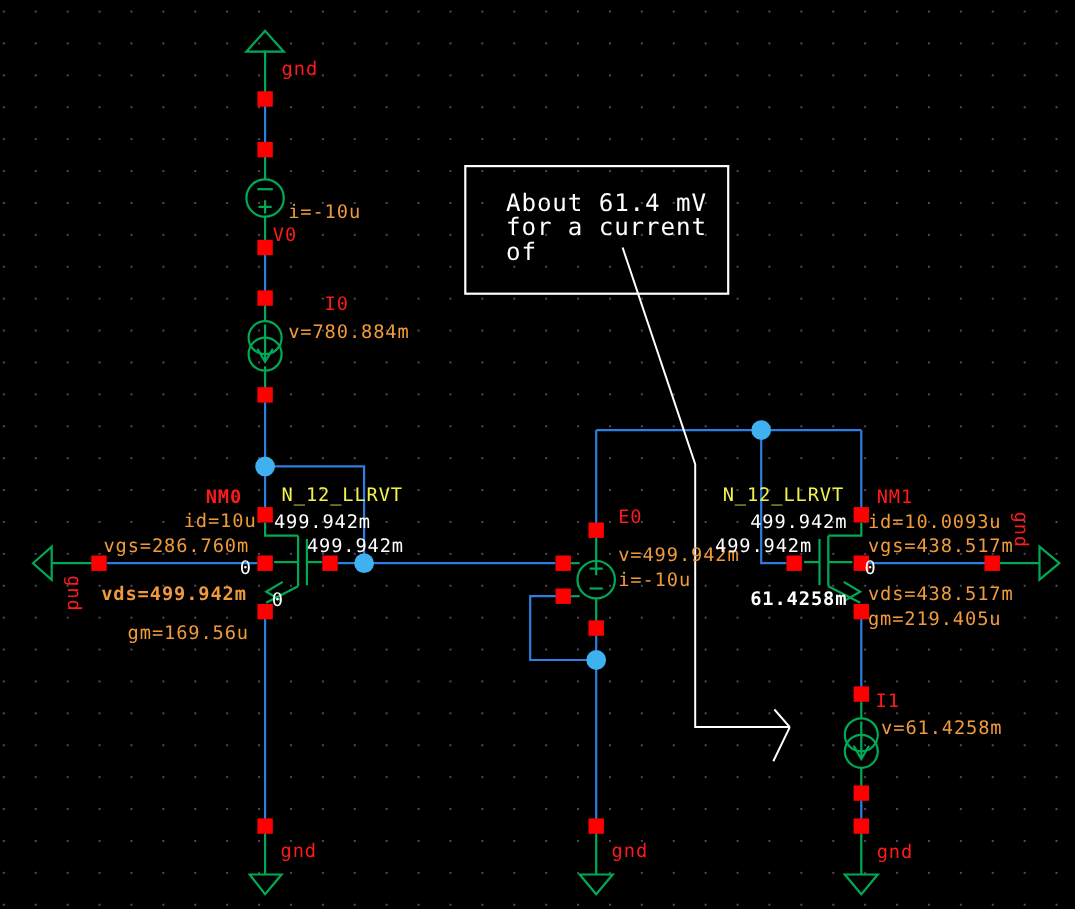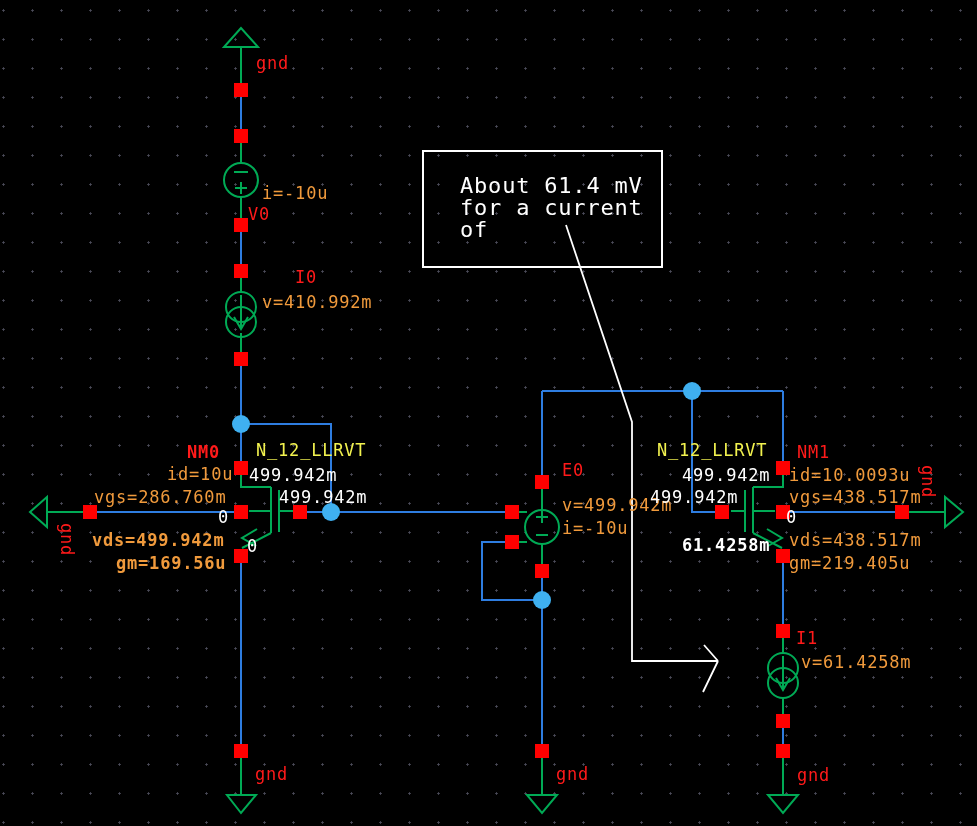--- a/index.html
+++ b/index.html
@@ -171,28 +171,28 @@
   <div class="lbl red rot" style="left:75px;top:523px;">gnd</div>
   <div class="lbl red rot" style="left:936px;top:465px;">gnd</div>
   <div class="lbl red" style="left:255px;top:766px;">gnd</div>
   <div class="lbl red" style="left:556px;top:766px;">gnd</div>
   <div class="lbl red" style="left:797px;top:767px;">gnd</div>
 
   <div class="lbl red" style="left:248px;top:206px;">V0</div>
   <div class="lbl orange" style="left:262px;top:185px;">i=-10u</div>
 
   <div class="lbl red" style="left:254px;top:269px;margin-left:41px;">I0</div>
-  <div class="lbl orange" style="left:262px;top:294px;">v=410.992m</div>
+  <div class="lbl orange" style="left:262px;top:294px;">v=780.884m</div>
 
   <div class="lbl red" style="left:187px;top:444px;font-weight:bold;">NM0</div>
   <div class="lbl yellow" style="left:256px;top:442px;">N_12_LLRVT</div>
   <div class="lbl orange" style="left:167px;top:466px;">id=10u</div>
   <div class="lbl orange" style="left:94px;top:489px;">vgs=286.760m</div>
   <div class="lbl orange" style="left:92px;top:532px;font-weight:bold;">vds=499.942m</div>
-  <div class="lbl orange" style="left:116px;top:555px;font-weight:bold;">gm=169.56u</div>
+  <div class="lbl orange" style="left:116px;top:568px;">gm=169.56u</div>
   <div class="lbl white" style="left:249px;top:467px;">499.942m</div>
   <div class="lbl white" style="left:279px;top:489px;">499.942m</div>
   <div class="lbl white" style="left:218px;top:509px;">0</div>
   <div class="lbl white" style="left:247px;top:538px;">0</div>
 
   <div class="lbl red" style="left:562px;top:462px;">E0</div>
   <div class="lbl orange" style="left:562px;top:497px;">v=499.942m</div>
   <div class="lbl orange" style="left:562px;top:520px;">i=-10u</div>
 
   <div class="lbl red" style="left:797px;top:444px;">NM1</div>

